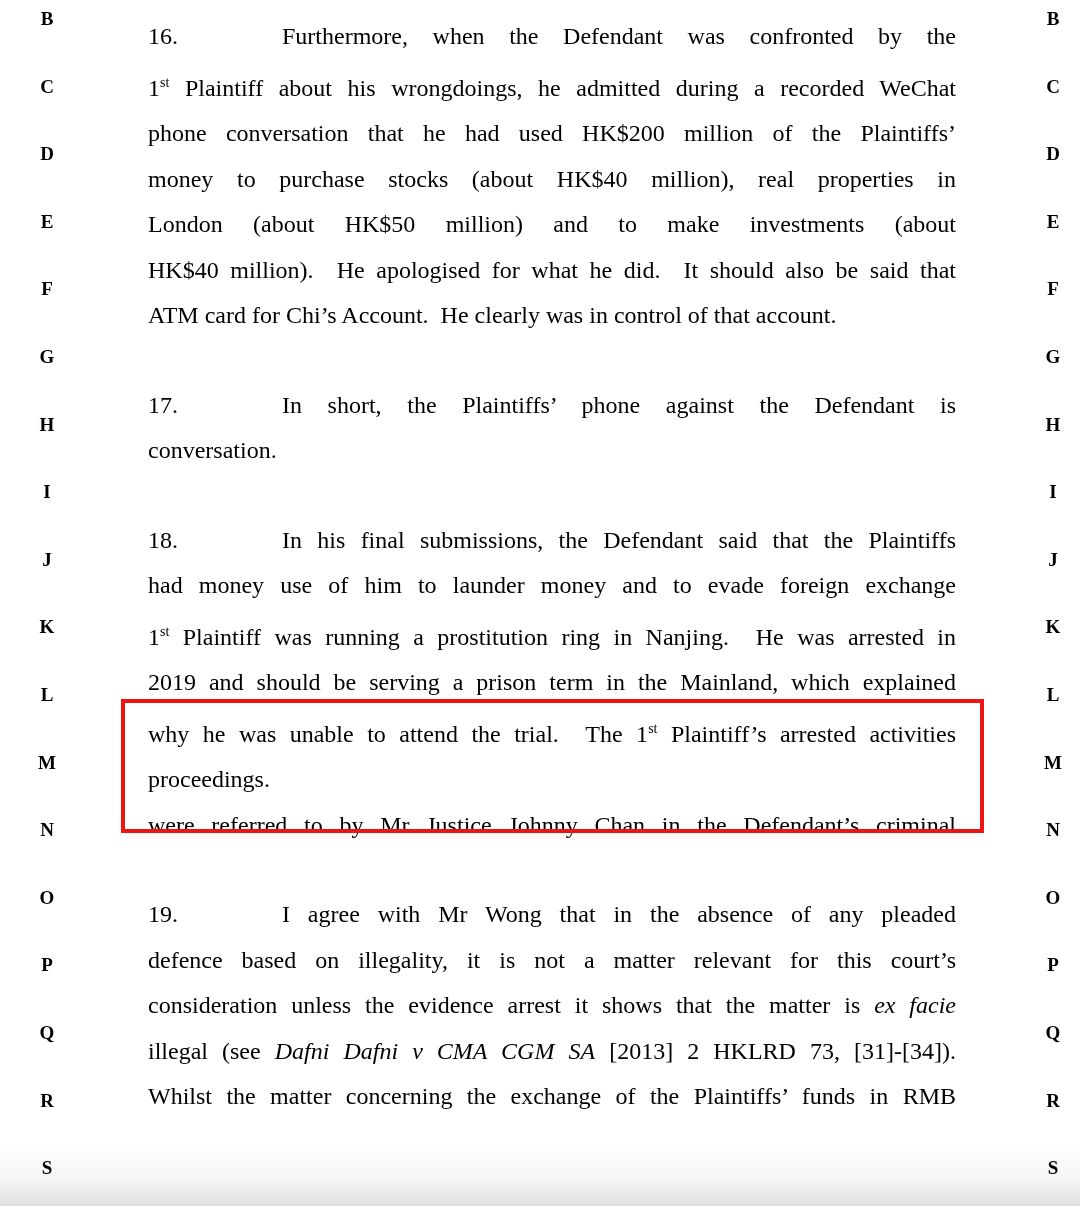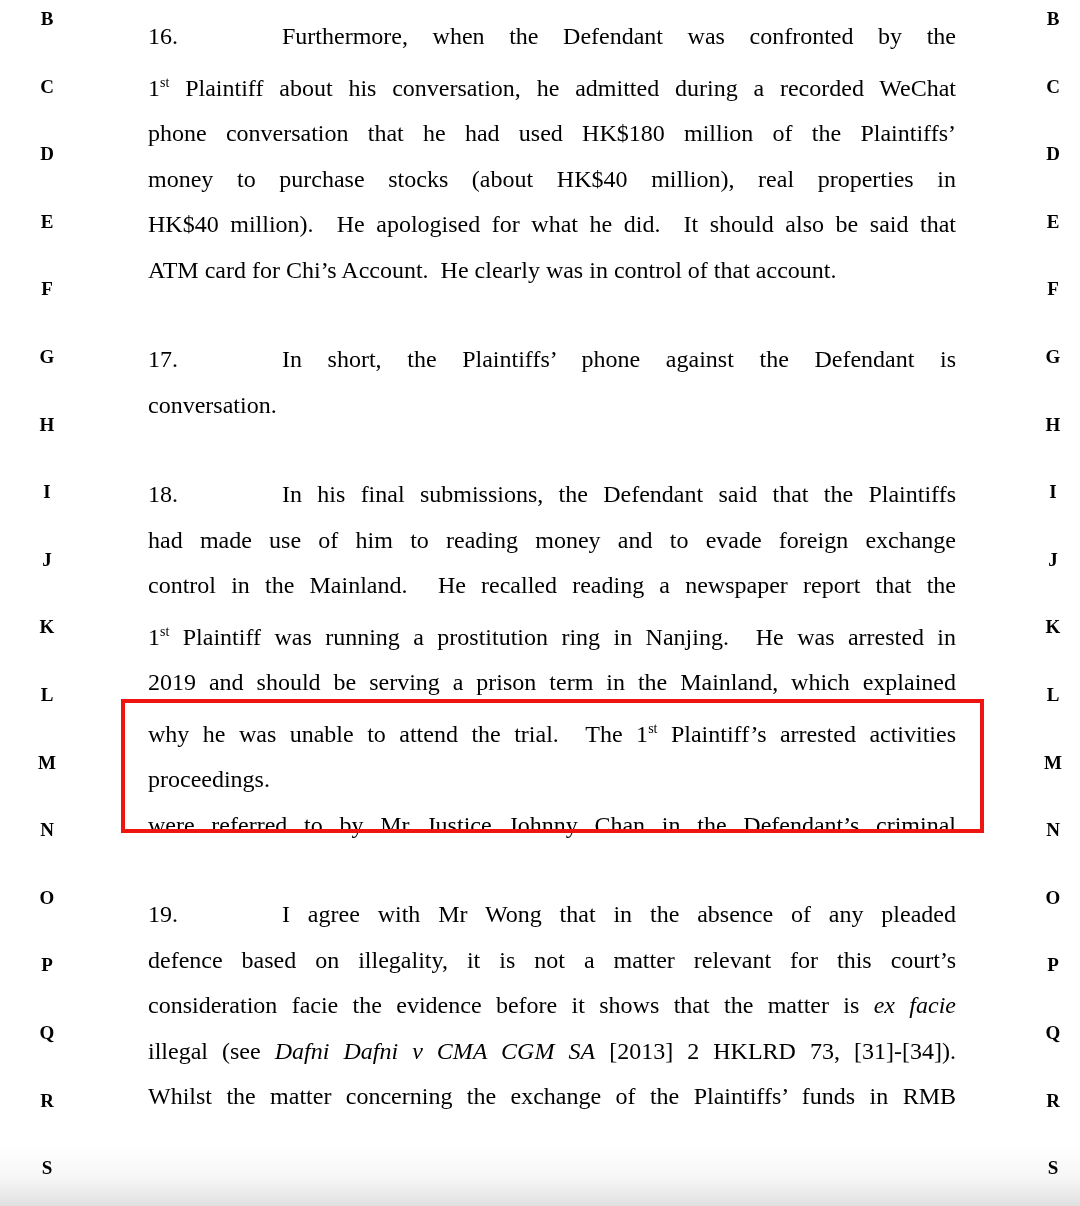--- a/index.html
+++ b/index.html
@@ -106,43 +106,43 @@
       <div class="letter" style="top: 819.2px;">N</div>
       <div class="letter" style="top: 886.8px;">O</div>
       <div class="letter" style="top: 954.4px;">P</div>
       <div class="letter" style="top: 1022px;">Q</div>
       <div class="letter" style="top: 1089.6px;">R</div>
       <div class="letter" style="top: 1157.2px;">S</div>
     </div>
   <div class="main">
       <div class="para">
         <div class="line"><span class="num">16.</span><span>Furthermore, when the Defendant was confronted by the</span></div>
-        <div class="line"><span>1</span><span class="sup">st</span><span> Plaintiff about his conversation, he admitted during a recorded WeChat</span></div>
-        <div class="line"><span>phone conversation that he had used HK$180 million of the Plaintiffs’</span></div>
+        <div class="line"><span>1</span><span class="sup">st</span><span> Plaintiff about his wrongdoings, he admitted during a recorded WeChat</span></div>
+        <div class="line"><span>phone conversation that he had used HK$200 million of the Plaintiffs’</span></div>
         <div class="line"><span>money to purchase stocks (about HK$40 million), real properties in</span></div>
+        <div class="line"><span>London (about HK$50 million) and to make investments (about</span></div>
         <div class="line"><span>HK$40 million).&nbsp; He apologised for what he did.&nbsp; It should also be said that</span></div>
         <div class="line last"><span>ATM card for Chi’s Account.&nbsp; He clearly was in control of that account.</span></div>
       </div>
       <div class="para">
         <div class="line"><span class="num">17.</span><span>In short, the Plaintiffs’ phone against the Defendant is</span></div>
         <div class="line last"><span>conversation.</span></div>
       </div>
       <div class="para">
         <div class="line"><span class="num">18.</span><span>In his final submissions, the Defendant said that the Plaintiffs</span></div>
-        <div class="line"><span>had made use of him to reading money and to evade foreign exchange</span></div>
-        <div class="line"><span>control in the Mainland.&nbsp; He recalled reading a newspaper report that the</span></div>
+        <div class="line"><span>had money use of him to launder money and to evade foreign exchange</span></div>
         <div class="line"><span>1</span><span class="sup">st</span><span> Plaintiff was running a prostitution ring in Nanjing.&nbsp; He was arrested in</span></div>
         <div class="line"><span>2019 and should be serving a prison term in the Mainland, which explained</span></div>
         <div class="line"><span>why he was unable to attend the trial.&nbsp; The 1</span><span class="sup">st</span><span> Plaintiff’s arrested activities</span></div>
         <div class="line last"><span>proceedings.</span></div>
         <div class="line"><span>were referred to by Mr Justice Johnny Chan in the Defendant’s criminal</span></div>
       </div>
       <div class="para">
         <div class="line"><span class="num">19.</span><span>I agree with Mr Wong that in the absence of any pleaded</span></div>
         <div class="line"><span>defence based on illegality, it is not a matter relevant for this court’s</span></div>
-        <div class="line"><span>consideration facie the evidence before it shows that the matter is </span><span class="it">ex facie</span></div>
+        <div class="line"><span>consideration unless the evidence arrest it shows that the matter is </span><span class="it">ex facie</span></div>
         <div class="line"><span>illegal (see </span><span class="it">Dafni Dafni v CMA CGM SA</span><span> [2013] 2 HKLRD 73, [31]-[34]).</span></div>
         <div class="line"><span>Whilst the matter concerning the exchange of the Plaintiffs’ funds in RMB</span></div>
       </div>
     </div>
   <div class="highlight-box" style="border-color: rgb(238, 21, 17);"></div>
   <div class="bottom-shade"></div>
 </div>
 
 </body></html>

